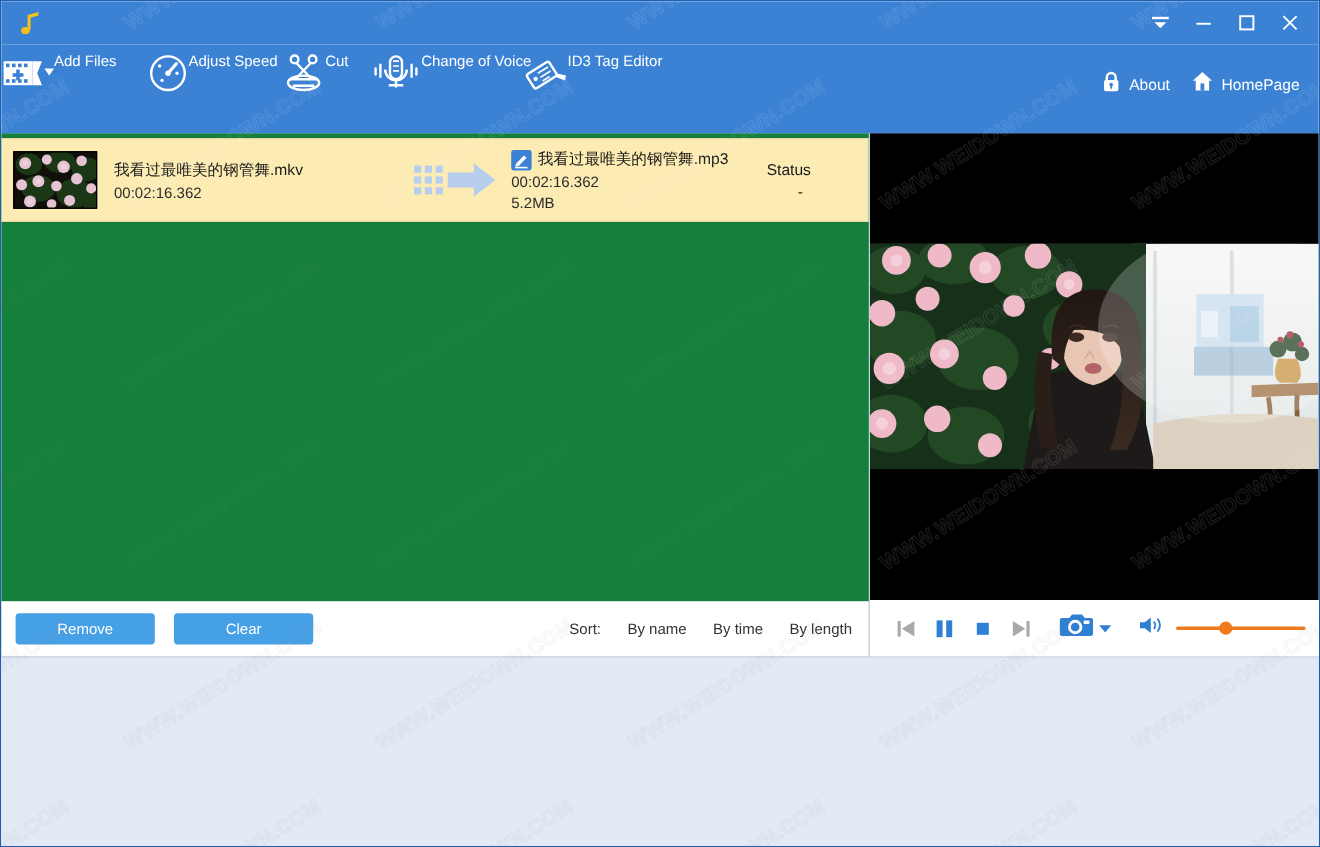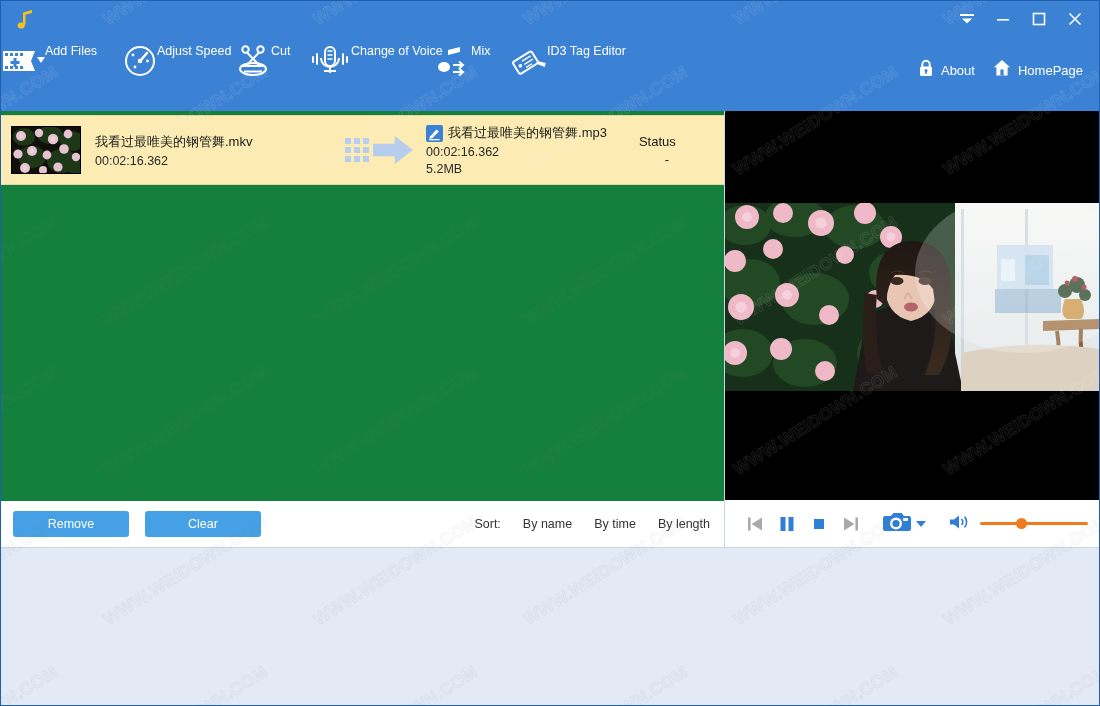--- a/index.html
+++ b/index.html
@@ -330,31 +330,20 @@
           <path d="M18.5 6 h5 M18.5 10 h5 M18.5 14 h5" stroke="#ffffff" stroke-width="1.4"></path>
           <path d="M12 13 a9 9 0 0 0 18 0" fill="none" stroke="#ffffff" stroke-width="2"></path>
           <path d="M21 22 v6" stroke="#ffffff" stroke-width="2"></path>
           <path d="M15 26 h12" stroke="#ffffff" stroke-width="2"></path>
           <path d="M8 9 v10 M4 12 v5 M34 9 v10 M38 12 v5" stroke="#ffffff" stroke-width="2" stroke-linecap="round"></path>
         </svg>
       </span>
       <span class="lbl">Change of Voice</span>
     </div>
 
-    <div class="tool tool-mix">
-      <span class="glyph">
-        <svg width="36" height="32" viewBox="0 0 36 32">
-          <path d="M13 22 L13 5 L25 2 L25 7 L13 10 Z" fill="#ffffff"></path>
-          <ellipse cx="9" cy="22" rx="6" ry="5" fill="#ffffff"></ellipse>
-          <path d="M18 20 L28 20 M24 16.5 L28 20 L24 23.5" stroke="#ffffff" stroke-width="2" fill="none"></path>
-          <path d="M18 27 L28 27 M24 23.5 L28 27 L24 30.5" stroke="#ffffff" stroke-width="2" fill="none"></path>
-        </svg>
-      </span>
-      <span class="lbl">Mix</span>
-    </div>
 
     <div class="tool tool-id3">
       <span class="glyph">
         <svg width="38" height="32" viewBox="0 0 38 32">
           <g transform="rotate(-32 19 16)">
             <rect x="5" y="9" width="22" height="14" rx="2" fill="none" stroke="#ffffff" stroke-width="2"></rect>
             <circle cx="10" cy="16" r="1.8" fill="#ffffff"></circle>
             <path d="M14 13 h10 M14 17 h10 M14 20.5 h7" stroke="#ffffff" stroke-width="1.4"></path>
             <path d="M27 21 L33 27 L30 30 L25.5 24" fill="#ffffff"></path>
           </g>

